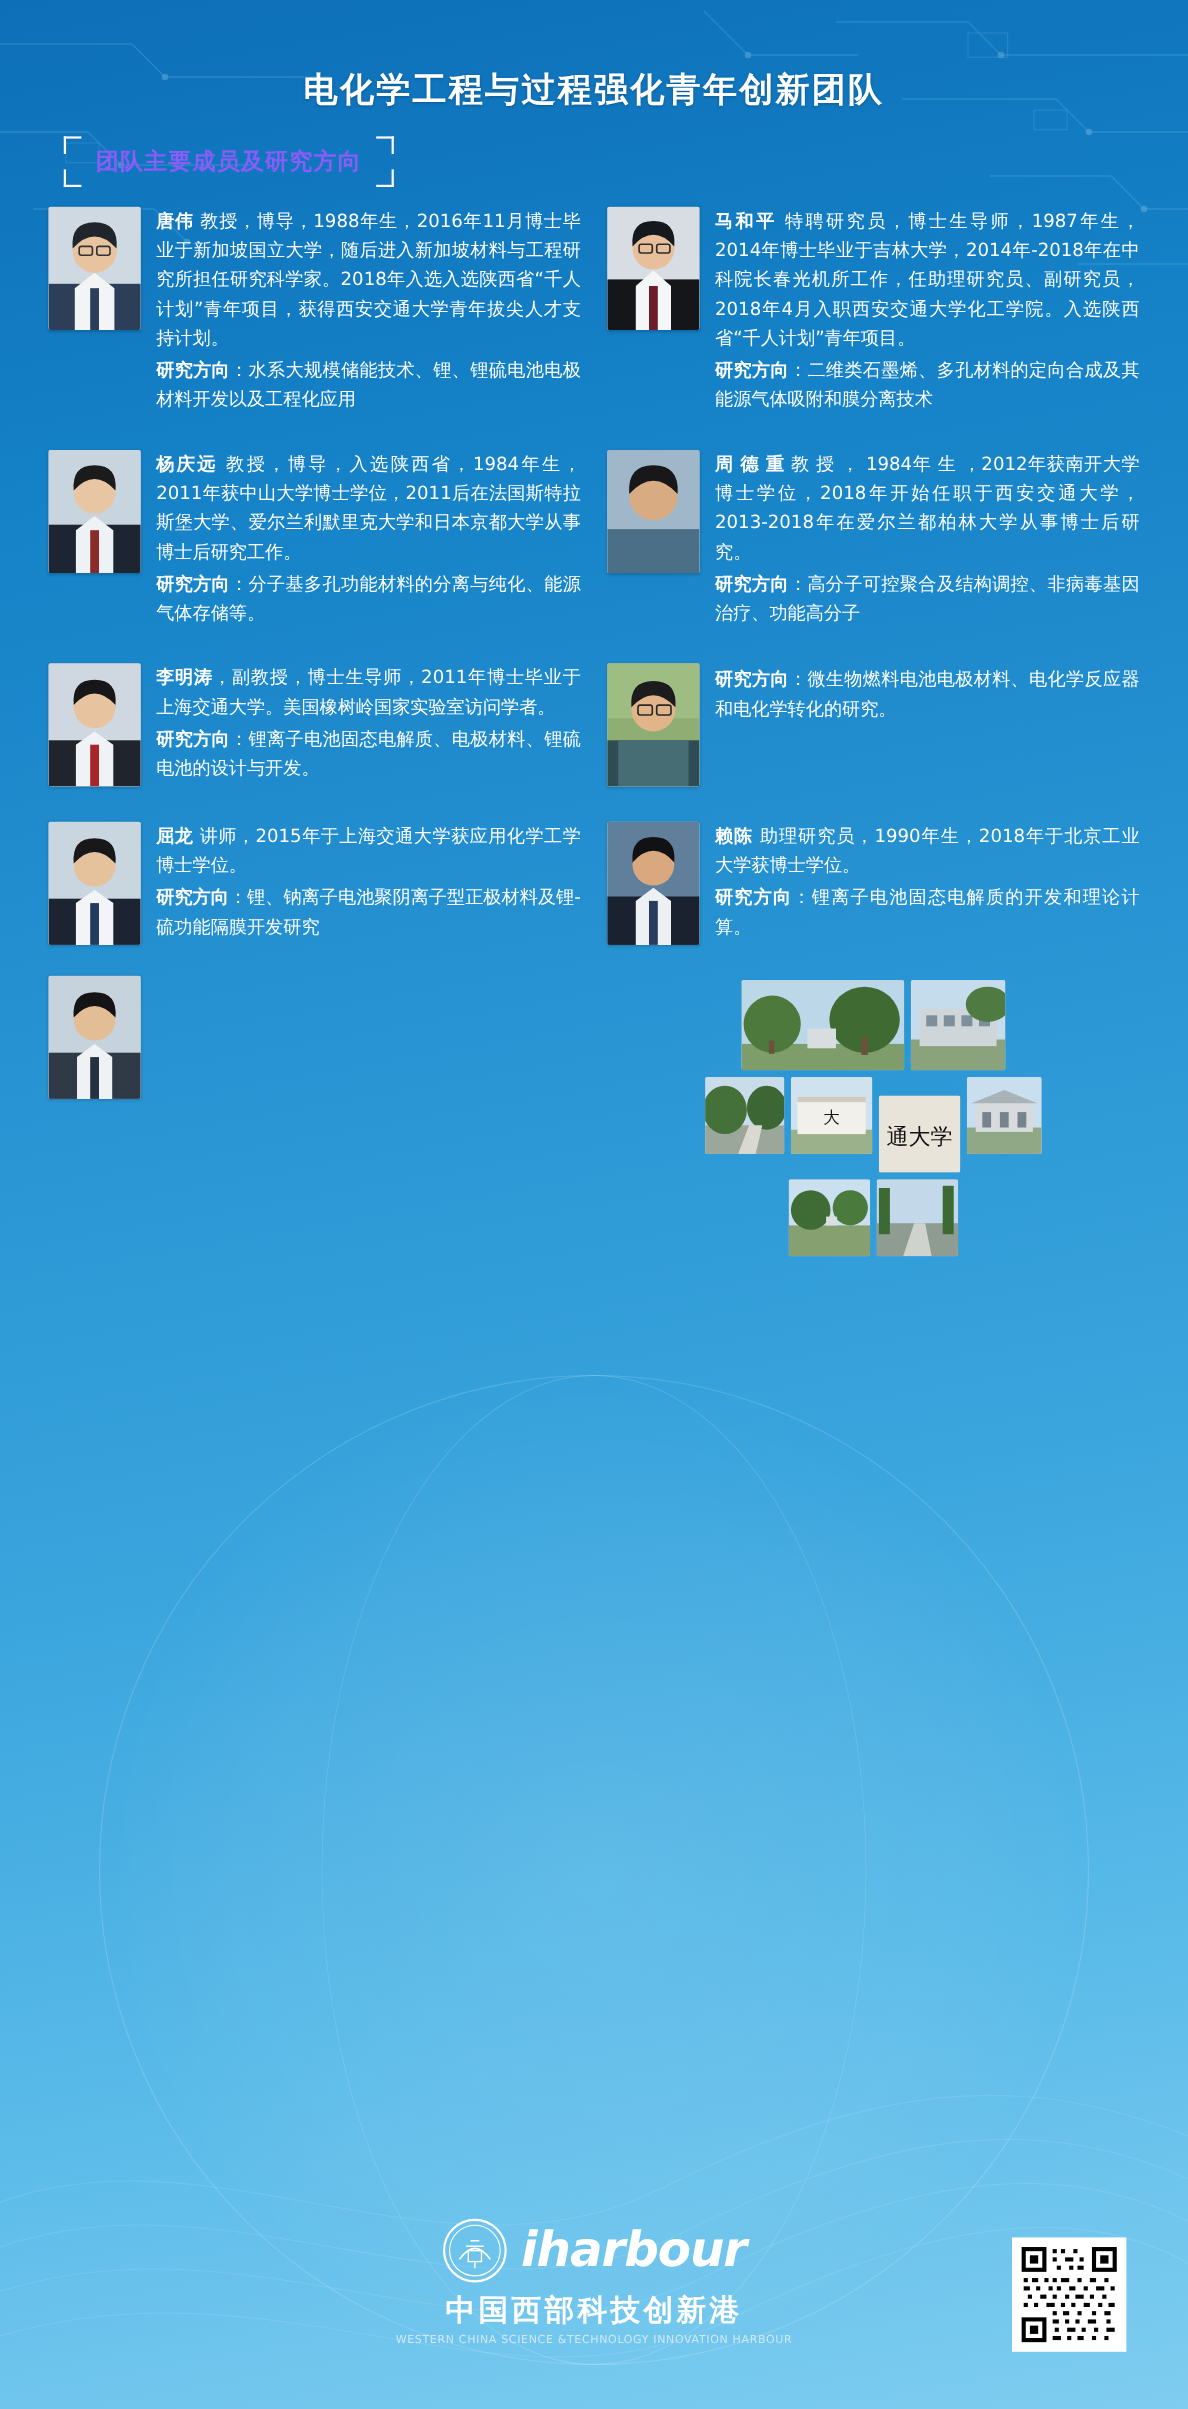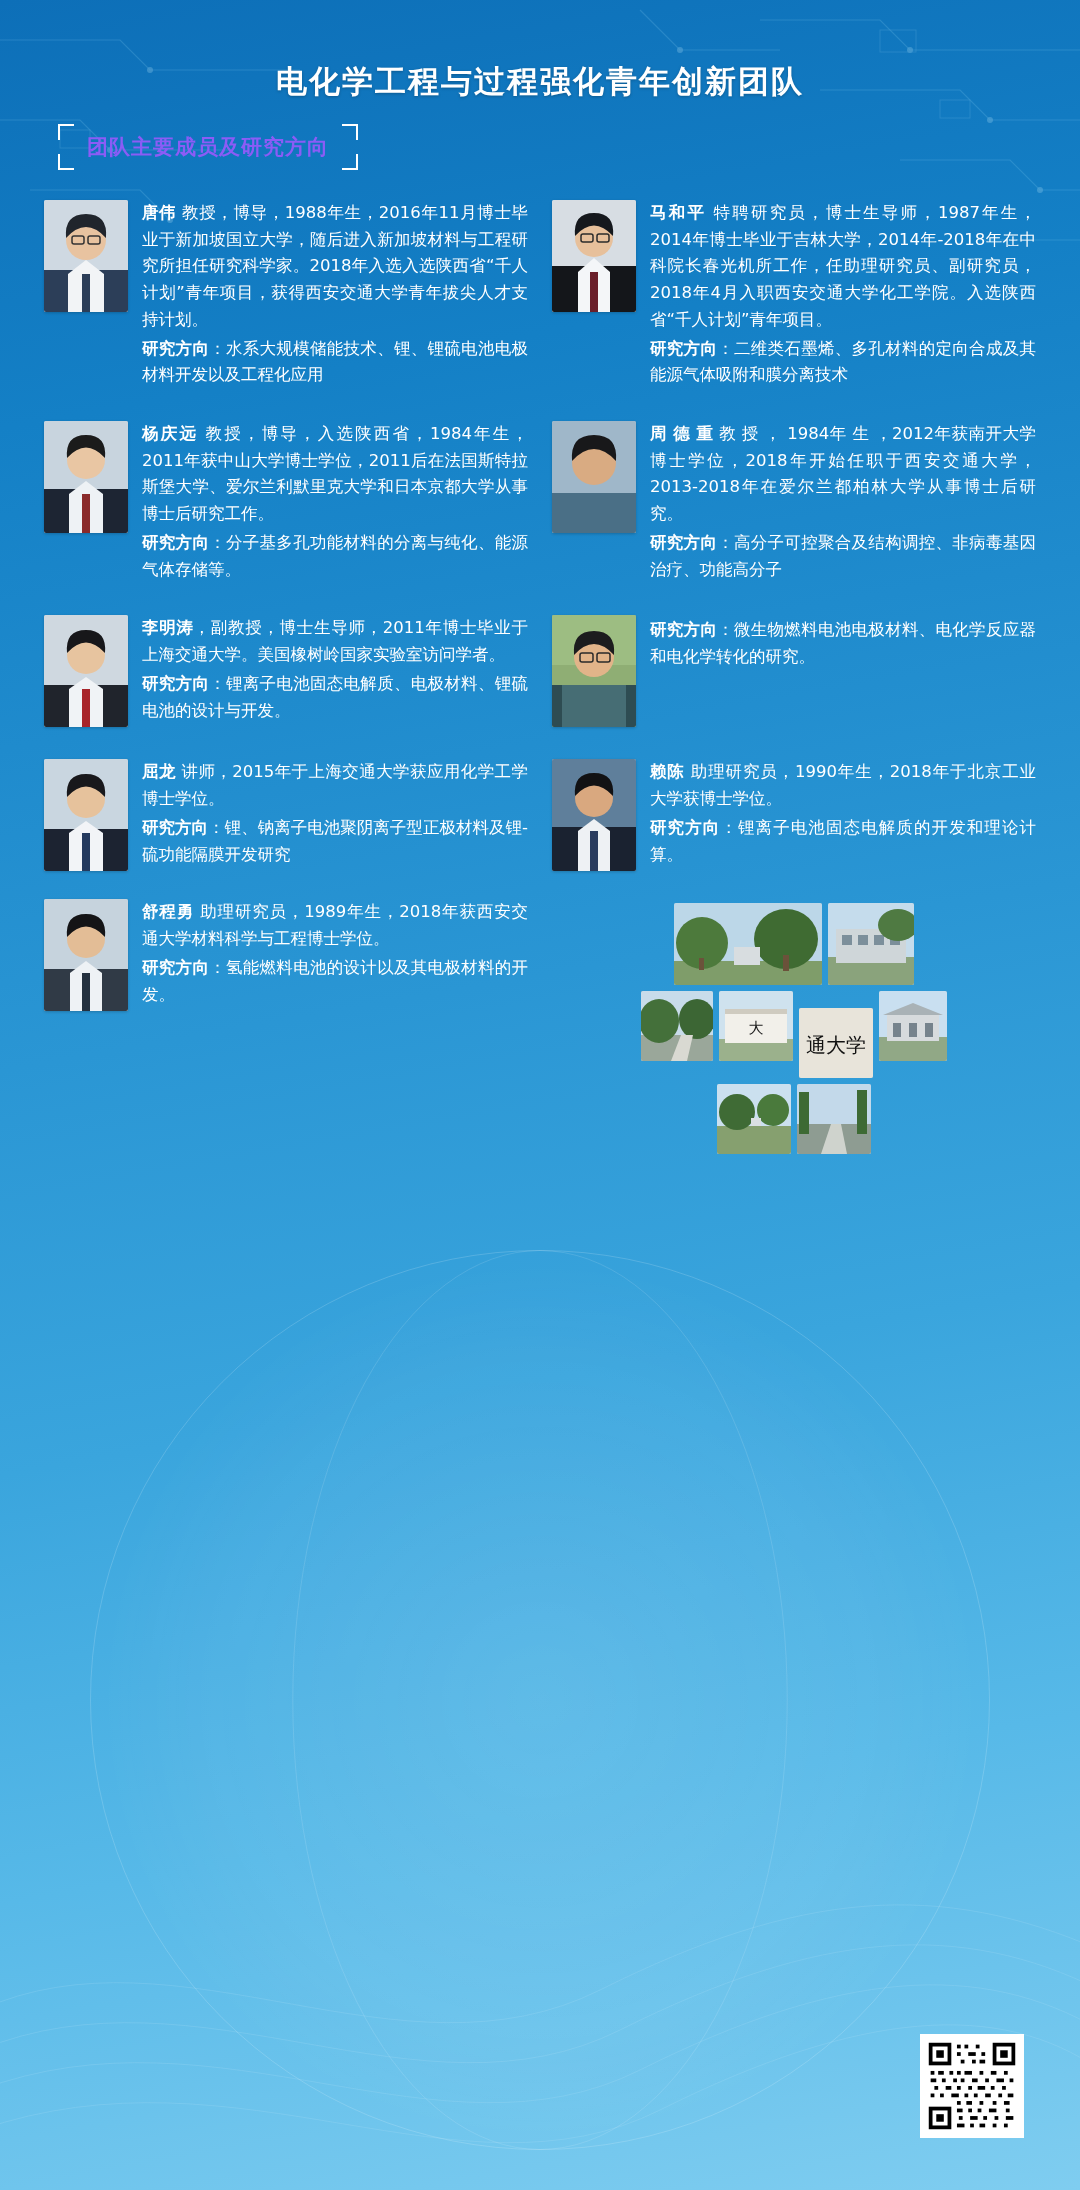--- a/index.html
+++ b/index.html
@@ -63,21 +63,21 @@
   }
   .corner { position: absolute; width: 16px; height: 16px; border-color: #ffffff; border-style: solid; border-width: 0; }
   .corner.tl { top: 0; left: 0; border-top-width: 2px; border-left-width: 2px; }
   .corner.tr { top: 0; right: 0; border-top-width: 2px; border-right-width: 2px; }
   .corner.bl { bottom: 0; left: 0; border-bottom-width: 2px; border-left-width: 2px; }
   .corner.br { bottom: 0; right: 0; border-bottom-width: 2px; border-right-width: 2px; }
 
   
   .members {
     position: relative;
-    margin: 30px 44px 0 44px;
+    margin: 18px 44px 0 44px;
     display: grid;
     grid-template-columns: 1fr 1fr;
     column-gap: 24px;
     row-gap: 4px;
   }
   .member {
     display: flex;
     align-items: flex-start;
     gap: 14px;
     padding: 0 0 28px 0;
@@ -369,24 +369,20 @@
     <div class="photo">
       <svg viewBox="0 0 84 112">
         <rect width="84" height="112" fill="#c6d3dd"></rect>
         <rect y="70" width="84" height="42" fill="#303a46"></rect>
         <path d="M42 62 L26 74 L26 112 L58 112 L58 74 Z" fill="#eef2f5"></path>
         <rect x="38" y="74" width="8" height="38" fill="#24313f"></rect>
         <circle cx="42" cy="40" r="19" fill="#e3bd96"></circle>
         <path d="M23 38 q19 -21 38 0 q2 -23 -19 -23 q-21 0 -19 23z" fill="#141416"></path>
       </svg>
     </div>
-    <div class="info">
-      <div class="bio"><span class="name">舒程勇</span><span>  助理研究员，1989年生，2018年获西安交通大学材料科学与工程博士学位。</span></div>
-      <div class="research"><span class="rlabel">研究方向</span><span>：氢能燃料电池的设计以及其电极材料的开发。</span></div>
-    </div>
   </div>
 
   <div class="collage">
     <div class="collage-row">
       <div class="ph" style="width:148px;height:82px;">
         <svg viewBox="0 0 148 82">
           <rect width="148" height="82" fill="#bcd7e8"></rect>
           <rect y="58" width="148" height="24" fill="#7f9d6a"></rect>
           <ellipse cx="28" cy="40" rx="26" ry="26" fill="#4d7a3c"></ellipse>
           <ellipse cx="112" cy="36" rx="32" ry="30" fill="#3f6b32"></ellipse>
@@ -466,20 +462,35 @@
           <rect x="2" y="8" width="10" height="42" fill="#3d6a34"></rect>
           <rect x="60" y="6" width="10" height="44" fill="#3d6a34"></rect>
           <path d="M24 70 L34 40 L44 40 L50 70 Z" fill="#cfd3cd"></path>
         </svg>
       </div>
     </div>
   </div>
 </div>
 
 <div class="footer">
+  <div class="brand">
+    <div class="brand-top">
+      <svg class="seal" viewBox="0 0 60 60">
+        <circle cx="30" cy="30" r="28" fill="none" stroke="#ffffff" stroke-width="2"></circle>
+        <circle cx="30" cy="30" r="23" fill="none" stroke="#ffffff" stroke-width="1"></circle>
+        <path d="M16 38 q14 -20 28 0" fill="none" stroke="#ffffff" stroke-width="1.5"></path>
+        <path d="M22 26 h16 M26 21 h8" stroke="#ffffff" stroke-width="1.5"></path>
+        <rect x="24" y="30" width="12" height="10" fill="none" stroke="#ffffff" stroke-width="1.3"></rect>
+        <path d="M30 40 v6" stroke="#ffffff" stroke-width="1.3"></path>
+      </svg>
+      <div class="wordmark">iharbour</div>
+    </div>
+    <div class="brand-cn">中国西部科技创新港</div>
+    <div class="brand-en">WESTERN CHINA SCIENCE &amp;TECHNOLOGY INNOVATION HARBOUR</div>
+  </div>
 
   <div class="qr">
     <svg viewBox="0 0 100 100">
       <rect width="100" height="100" fill="#ffffff"></rect>
       <g fill="#000000">
         <rect x="4" y="4" width="24" height="24"></rect>
           <rect x="8" y="8" width="16" height="16" fill="#fff"></rect>
           <rect x="12" y="12" width="8" height="8"></rect>
         <rect x="72" y="4" width="24" height="24"></rect>
           <rect x="76" y="8" width="16" height="16" fill="#fff"></rect>

